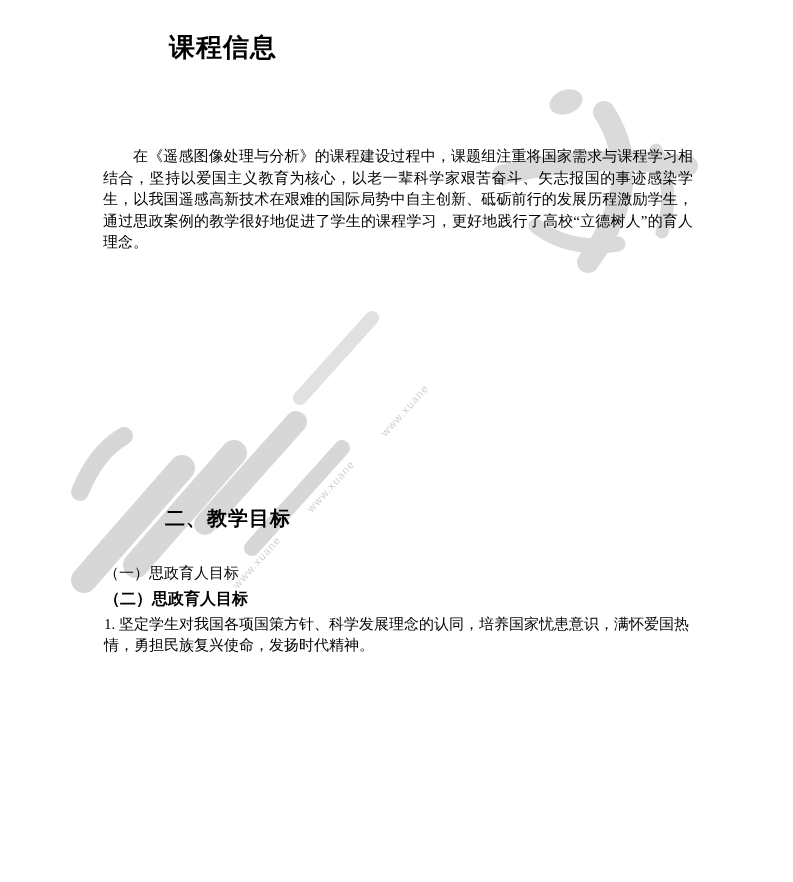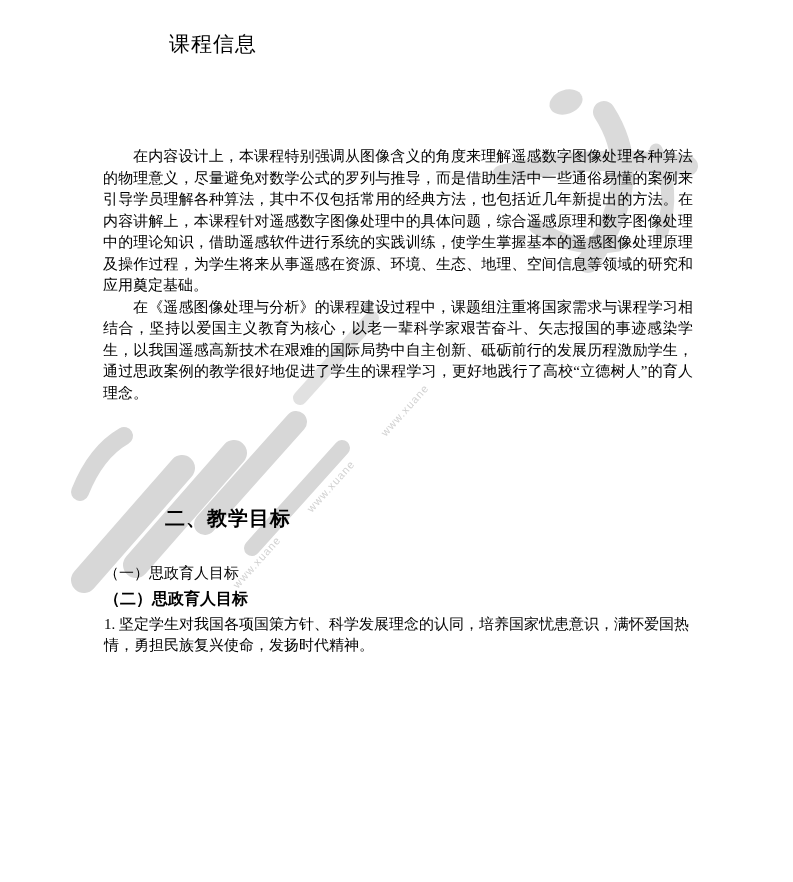--- a/index.html
+++ b/index.html
@@ -19,21 +19,21 @@
     font-size:11px;
     color:#d2d2d2;
     letter-spacing:1px;
     transform:rotate(-48deg);
     white-space:nowrap;
   }
   
   .txt { position:absolute; z-index:1; }
   .doc-title {
     left:169px; top:30px;
-    font-size:21px; font-weight:normal; letter-spacing:1px;
+    font-size:26px; font-weight:bold; letter-spacing:1px;
   }
   .sec-heading {
     font-size:20px; font-weight:bold; letter-spacing:1px;
   }
   .sec1-heading { left:165px; top:93px; }
   .sec2-heading { left:165px; top:505px;font-family:Liberation Mono, monospace; }
   .intro-block {
     left:103px; top:146px; width:590px;
     font-size:15px; line-height:21.55px;
     text-align:justify;
@@ -79,21 +79,20 @@
     </svg>
     <span class="wm-url" style="left:224px; top:556px;">www.xuane</span>
     <span class="wm-url" style="left:298px; top:480px;">www.xuane</span>
     <span class="wm-url" style="left:372px; top:404px;">www.xuane</span>
   </div>
 
   <div class="txt doc-title">课程信息</div>
 
 
   <div class="txt intro-block">
-    <p>在内容设计上，本课程特别强调从图像含义的角度来理解遥感数字图像处理各种算法的物理意义，尽量避免对数学公式的罗列与推导，而是借助生活中一些通俗易懂的案例来引导学员理解各种算法，其中不仅包括常用的经典方法，也包括近几年新提出的方法。在内容讲解上，本课程针对遥感数字图像处理中的具体问题，综合遥感原理和数字图像处理中的理论知识，借助遥感软件进行系统的实践训练，使学生掌握基本的遥感图像处理原理及操作过程，为学生将来从事遥感在资源、环境、生态、地理、空间信息等领域的研究和应用奠定基础。</p>
     <p>在《遥感图像处理与分析》的课程建设过程中，课题组注重将国家需求与课程学习相结合，坚持以爱国主义教育为核心，以老一辈科学家艰苦奋斗、矢志报国的事迹感染学生，以我国遥感高新技术在艰难的国际局势中自主创新、砥砺前行的发展历程激励学生，通过思政案例的教学很好地促进了学生的课程学习，更好地践行了高校“立德树人”的育人理念。</p>
   </div>
 
   <div class="txt sec-heading sec2-heading">二、教学目标</div>
 
   <div class="txt obj-block">
     <p class="sub-heading">（一）思政育人目标</p>
     <p class="sub-heading-bold">（二）思政育人目标</p>
     <p>1. 坚定学生对我国各项国策方针、科学发展理念的认同，培养国家忧患意识，满怀爱国热情，勇担民族复兴使命，发扬时代精神。</p>
   </div>

